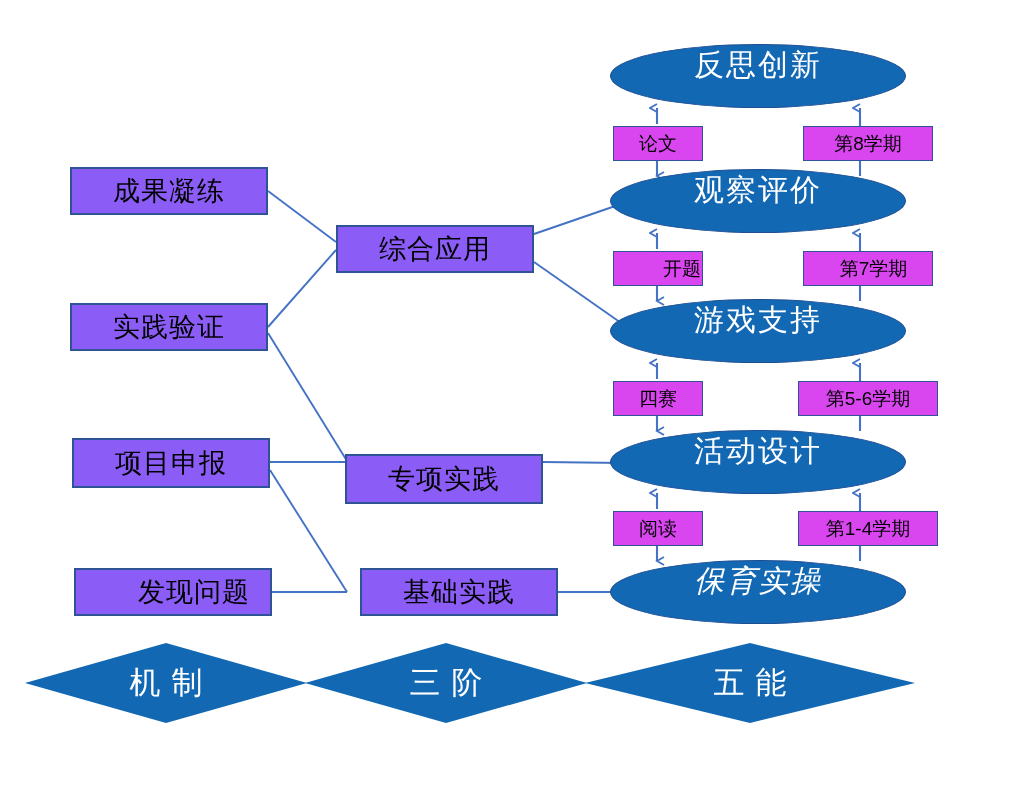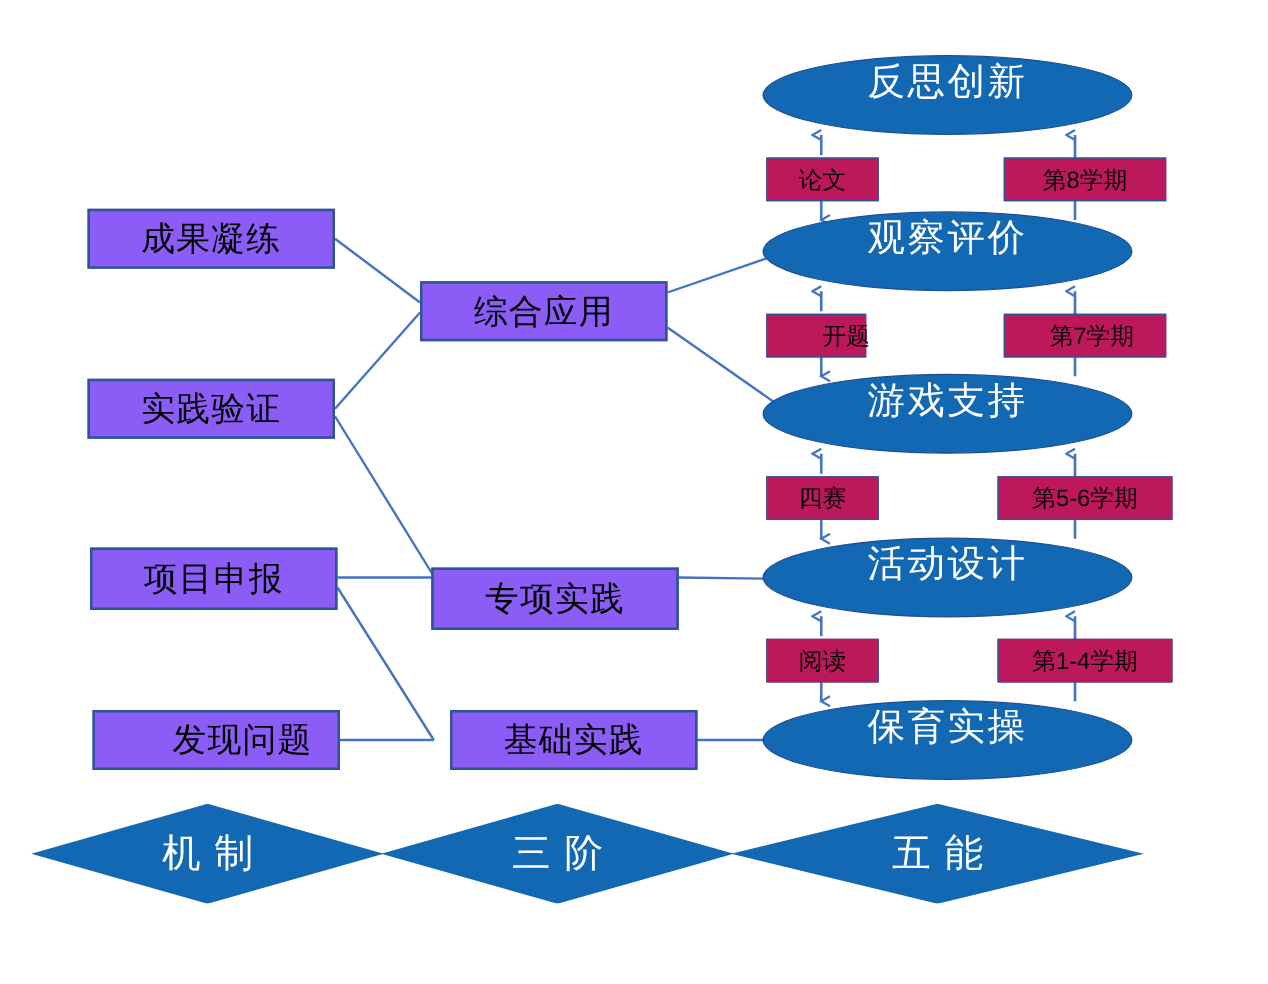--- a/index.html
+++ b/index.html
@@ -52,21 +52,21 @@
     color: #ffffff;
     font-size: 30px;
     letter-spacing: 2px;
     white-space: nowrap;
     z-index: 3;
   }
   
   .lbl {
     position: absolute;
     box-sizing: border-box;
-    background: #be185d;
+    background: #d946ef;
     border: 1.5px solid #2E5496;
     display: flex;
     align-items: center;
     justify-content: center;
     color: #000000;
     font-size: 19px;
     white-space: nowrap;
     z-index: 4;
   }
   
@@ -183,28 +183,28 @@
   </div>
   <div class="ell" style="left:610px; top:169px; width:296px; height:64px;">
     <span>观察评价</span>
   </div>
   <div class="ell" style="left:610px; top:299px; width:296px; height:64px;">
     <span>游戏支持</span>
   </div>
   <div class="ell" style="left:610px; top:430px; width:296px; height:64px;">
     <span>活动设计</span>
   </div>
-  <div class="ell" style="left:610px; top:560px; width:296px; height:64px;">
+  <div class="ell" style="left:610px; top:560px; width:296px; height:64px;font-style:italic;">
     <span>保育实操</span>
   </div>
 
   <div class="lbl" style="left:613px; top:126px; width:90px; height:35px;">
     <span>论文</span>
   </div>
-  <div class="lbl" style="left:613px; top:251px; width:80px; height:35px;padding-left:48px;">
+  <div class="lbl" style="left:613px; top:251px; width:90px; height:35px;padding-left:48px;">
     <span>开题</span>
   </div>
   <div class="lbl" style="left:613px; top:381px; width:90px; height:35px;">
     <span>四赛</span>
   </div>
   <div class="lbl" style="left:613px; top:511px; width:90px; height:35px;">
     <span>阅读</span>
   </div>
 
   <div class="lbl" style="left:803px; top:126px; width:130px; height:35px;">

